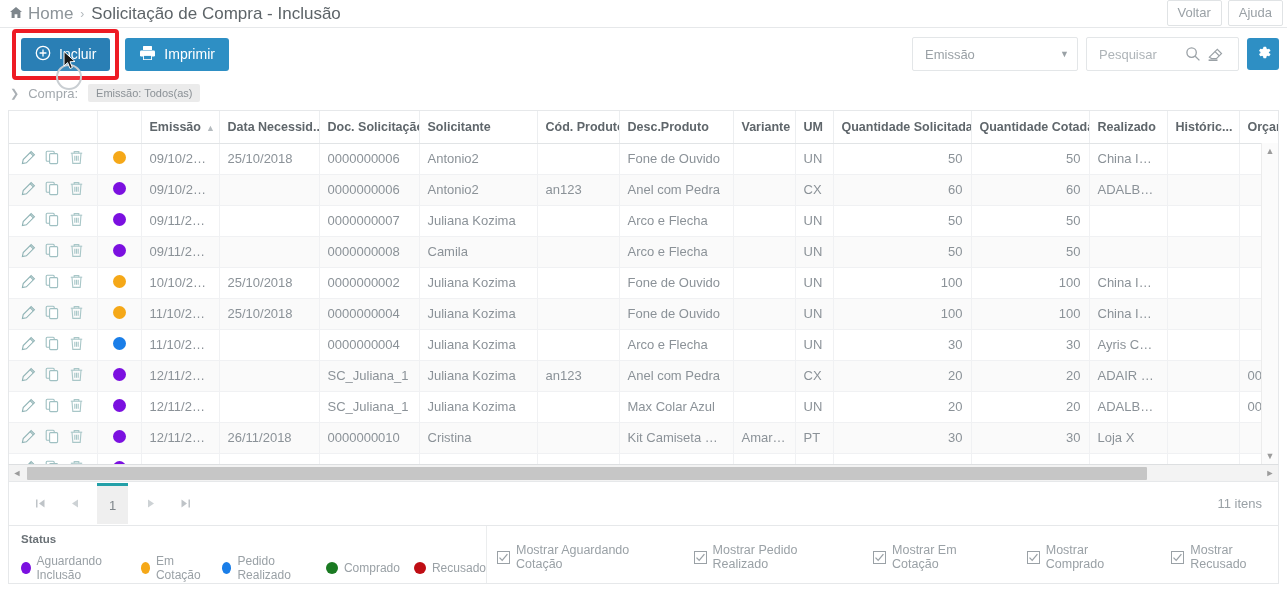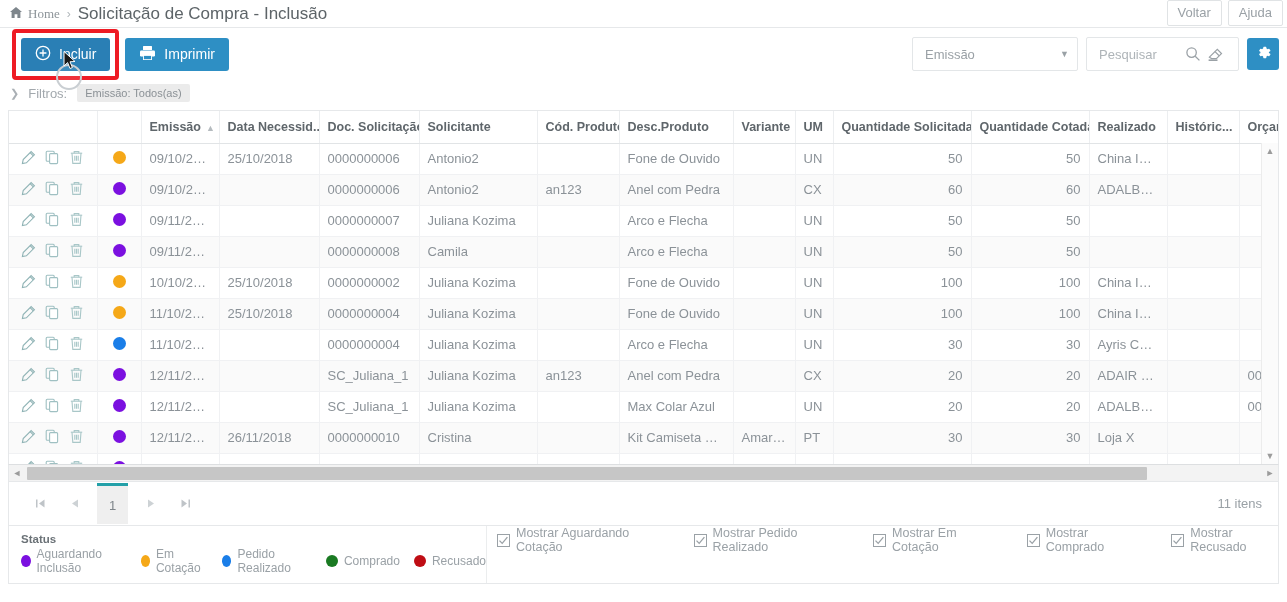--- a/index.html
+++ b/index.html
@@ -14,21 +14,21 @@
   
   .breadcrumb-bar {
     position: relative;
     height: 28px;
     display: flex;
     align-items: center;
     padding-left: 10px;
     border-bottom: 1px solid #e6e8ea;
   }
   .home-icon { font-size: 11px; color: #7e868c; margin-right: 6px; line-height: 1; }
-  .bc-home { font-size: 13px; color: #8d9499; font-family: Liberation Serif, serif; }
+  .bc-home { font-size: 17px; color: #8d9499; }
   .bc-sep { font-size: 12px; color: #b2b8bc; margin: 0 7px; }
   .bc-title { font-size: 17px; color: #5f6budge; color: #5d6468; font-weight: 400; }
 
   .topright-btns {
     position: absolute; right: 4px; top: 0px;
     display: flex; gap: 6px;
   }
   .tr-btn {
     border: 1px solid #e0e3e5;
     background: #fff;
@@ -261,28 +261,28 @@
   
   .status-footer {
     margin: 0 8px;
     height: 58px;
     border: 1px solid #e6e8ea;
     border-top: none;
     display: flex;
     background: #fff;
   }
   .status-left { width: 478px; padding: 7px 0 0 12px; border-right: 1px solid #ebedee; }
-  .status-title { font-size: 11.5px; font-weight: bold; color: #6b7277; margin-bottom: 2px; }
+  .status-title { font-size: 11.5px; font-weight: bold; color: #6b7277; margin-bottom: 9px; }
   .legend { display: flex; align-items: center; gap: 14px; }
   .legend-item { display: flex; align-items: center; gap: 6px; font-size: 12px; color: #9aa1a6; }
   .legend-item .dot { width: 12px; height: 12px; }
 
   .status-right {
     flex: 1;
-    display: flex; align-items: flex-start;
+    display: flex; align-items: flex-end;
     padding: 0 0 12px 10px;
     gap: 36px;
   }
   .chk-item { display: flex; align-items: center; gap: 6px; font-size: 12.5px; color: #9aa1a6; cursor: pointer; }
   .chk {
     width: 13px; height: 13px;
     border: 1px solid #9aa1a6;
     display: flex; align-items: center; justify-content: center;
     flex: none;
   }
@@ -366,21 +366,21 @@
           <path d="M8.5 5.6a2.9 2.9 0 100 5.8 2.9 2.9 0 000-5.8zm0 4.4a1.5 1.5 0 110-3 1.5 1.5 0 010 3z"></path>
           <path d="M15.2 9.8l-1.3-.7a5.6 5.6 0 000-1.2l1.3-.7a.5.5 0 00.2-.6l-1-1.7a.5.5 0 00-.6-.2l-1.3.5a5.4 5.4 0 00-1-.6l-.2-1.4a.5.5 0 00-.5-.4h-2a.5.5 0 00-.5.4l-.2 1.4a5.4 5.4 0 00-1 .6l-1.3-.5a.5.5 0 00-.6.2l-1 1.7a.5.5 0 00.2.6l1.3.7a5.6 5.6 0 000 1.2l-1.3.7a.5.5 0 00-.2.6l1 1.7a.5.5 0 00.6.2l1.3-.5c.3.2.6.4 1 .6l.2 1.4c0 .2.2.4.5.4h2c.3 0 .5-.2.5-.4l.2-1.4c.4-.2.7-.4 1-.6l1.3.5c.2.1.5 0 .6-.2l1-1.7a.5.5 0 00-.2-.6z"></path>
         </svg>
       </span>
     </div>
   </div>
 </div>
 
 <div class="filters-row">
   <span class="filters-chevron">❯</span>
-  <span class="filters-label">Filtros:</span>
+  <span class="filters-label">Compra:</span>
   <span class="filter-chip">Emissão: Todos(as)</span>
 </div>
 
 <div class="grid-wrap">
   <table class="grid">
     <colgroup>
       <col style="width:88px">
         <col style="width:44px">
         <col style="width:78px">
         <col style="width:100px">

